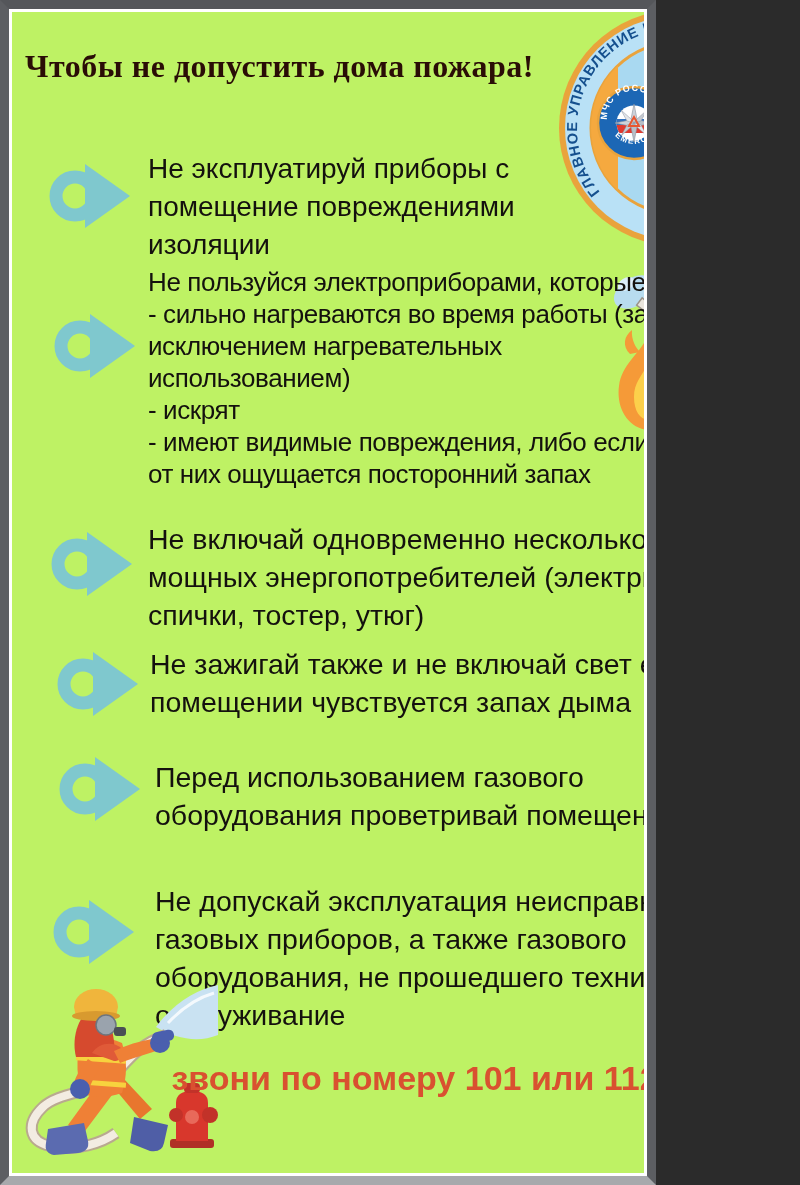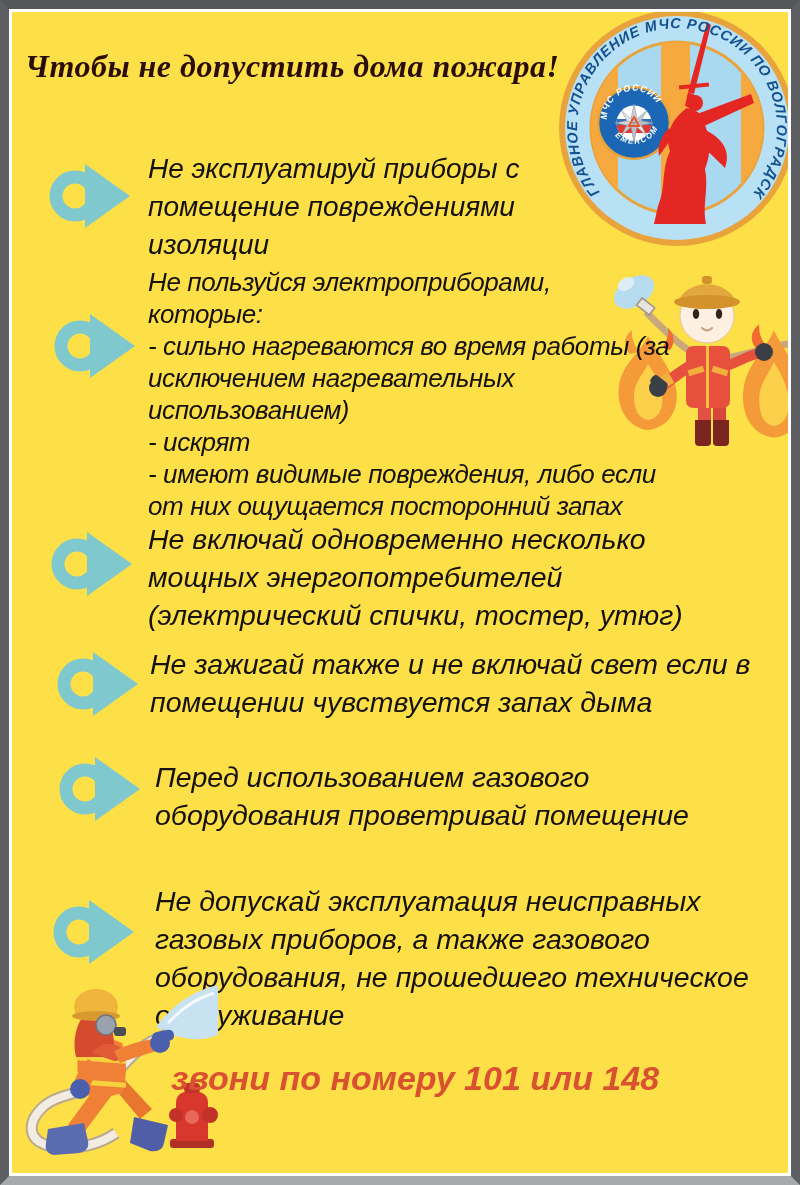--- a/index.html
+++ b/index.html
@@ -1,20 +1,19 @@
 <!DOCTYPE html>
 <html><head>
 <meta charset="utf-8">
 <style>
   html,body{margin:0;padding:0;background:#2b2b2b;}
   .poster{
-    position:relative;width:800px;height:1185px;overflow:hidden;
-    background:#fde047;
+    position:relative;width:656px;height:1185px;overflow:hidden;
+    background:#bef264;
     font-family:"Liberation Sans",sans-serif;
-    font-style:italic;
   }
   .frame{
     position:absolute;inset:0;z-index:30;pointer-events:none;
     border:9px solid;
     border-color:#54565a #5c5e62 #a7a9ac #5c5e62;
     box-shadow:inset 0 0 0 3px #ffffff;
   }
   .title{
     position:absolute;left:25px;top:48px;z-index:6;
     font-family:"Liberation Serif",serif;font-weight:bold;
@@ -224,17 +223,17 @@
       <rect x="96" y="44" width="12" height="9" rx="3" fill="#4a4f55"></rect>
       <path d="M70,76 C64,84 58,92 56,100 L70,108 C74,98 78,90 82,84 Z" fill="#ef8036"></path>
       <path d="M96,68 C108,62 122,58 134,56 L138,68 C126,72 112,76 102,80 Z" fill="#ef8036"></path>
       <circle cx="62" cy="106" r="10" fill="#4a5fae"></circle>
       <circle cx="142" cy="60" r="10" fill="#4a5fae"></circle>
       <rect x="134" y="48" width="22" height="11" rx="5" fill="#4a5fae" transform="rotate(-12 145 53)"></rect>
     </g>
   </svg>
 
   <div class="footer">
-    <div>звони по номеру 101 или 148</div>
+    <div>звони по номеру 101 или 112</div>
   </div>
 
   <div class="frame"></div>
 </div>
 
 </body></html>

